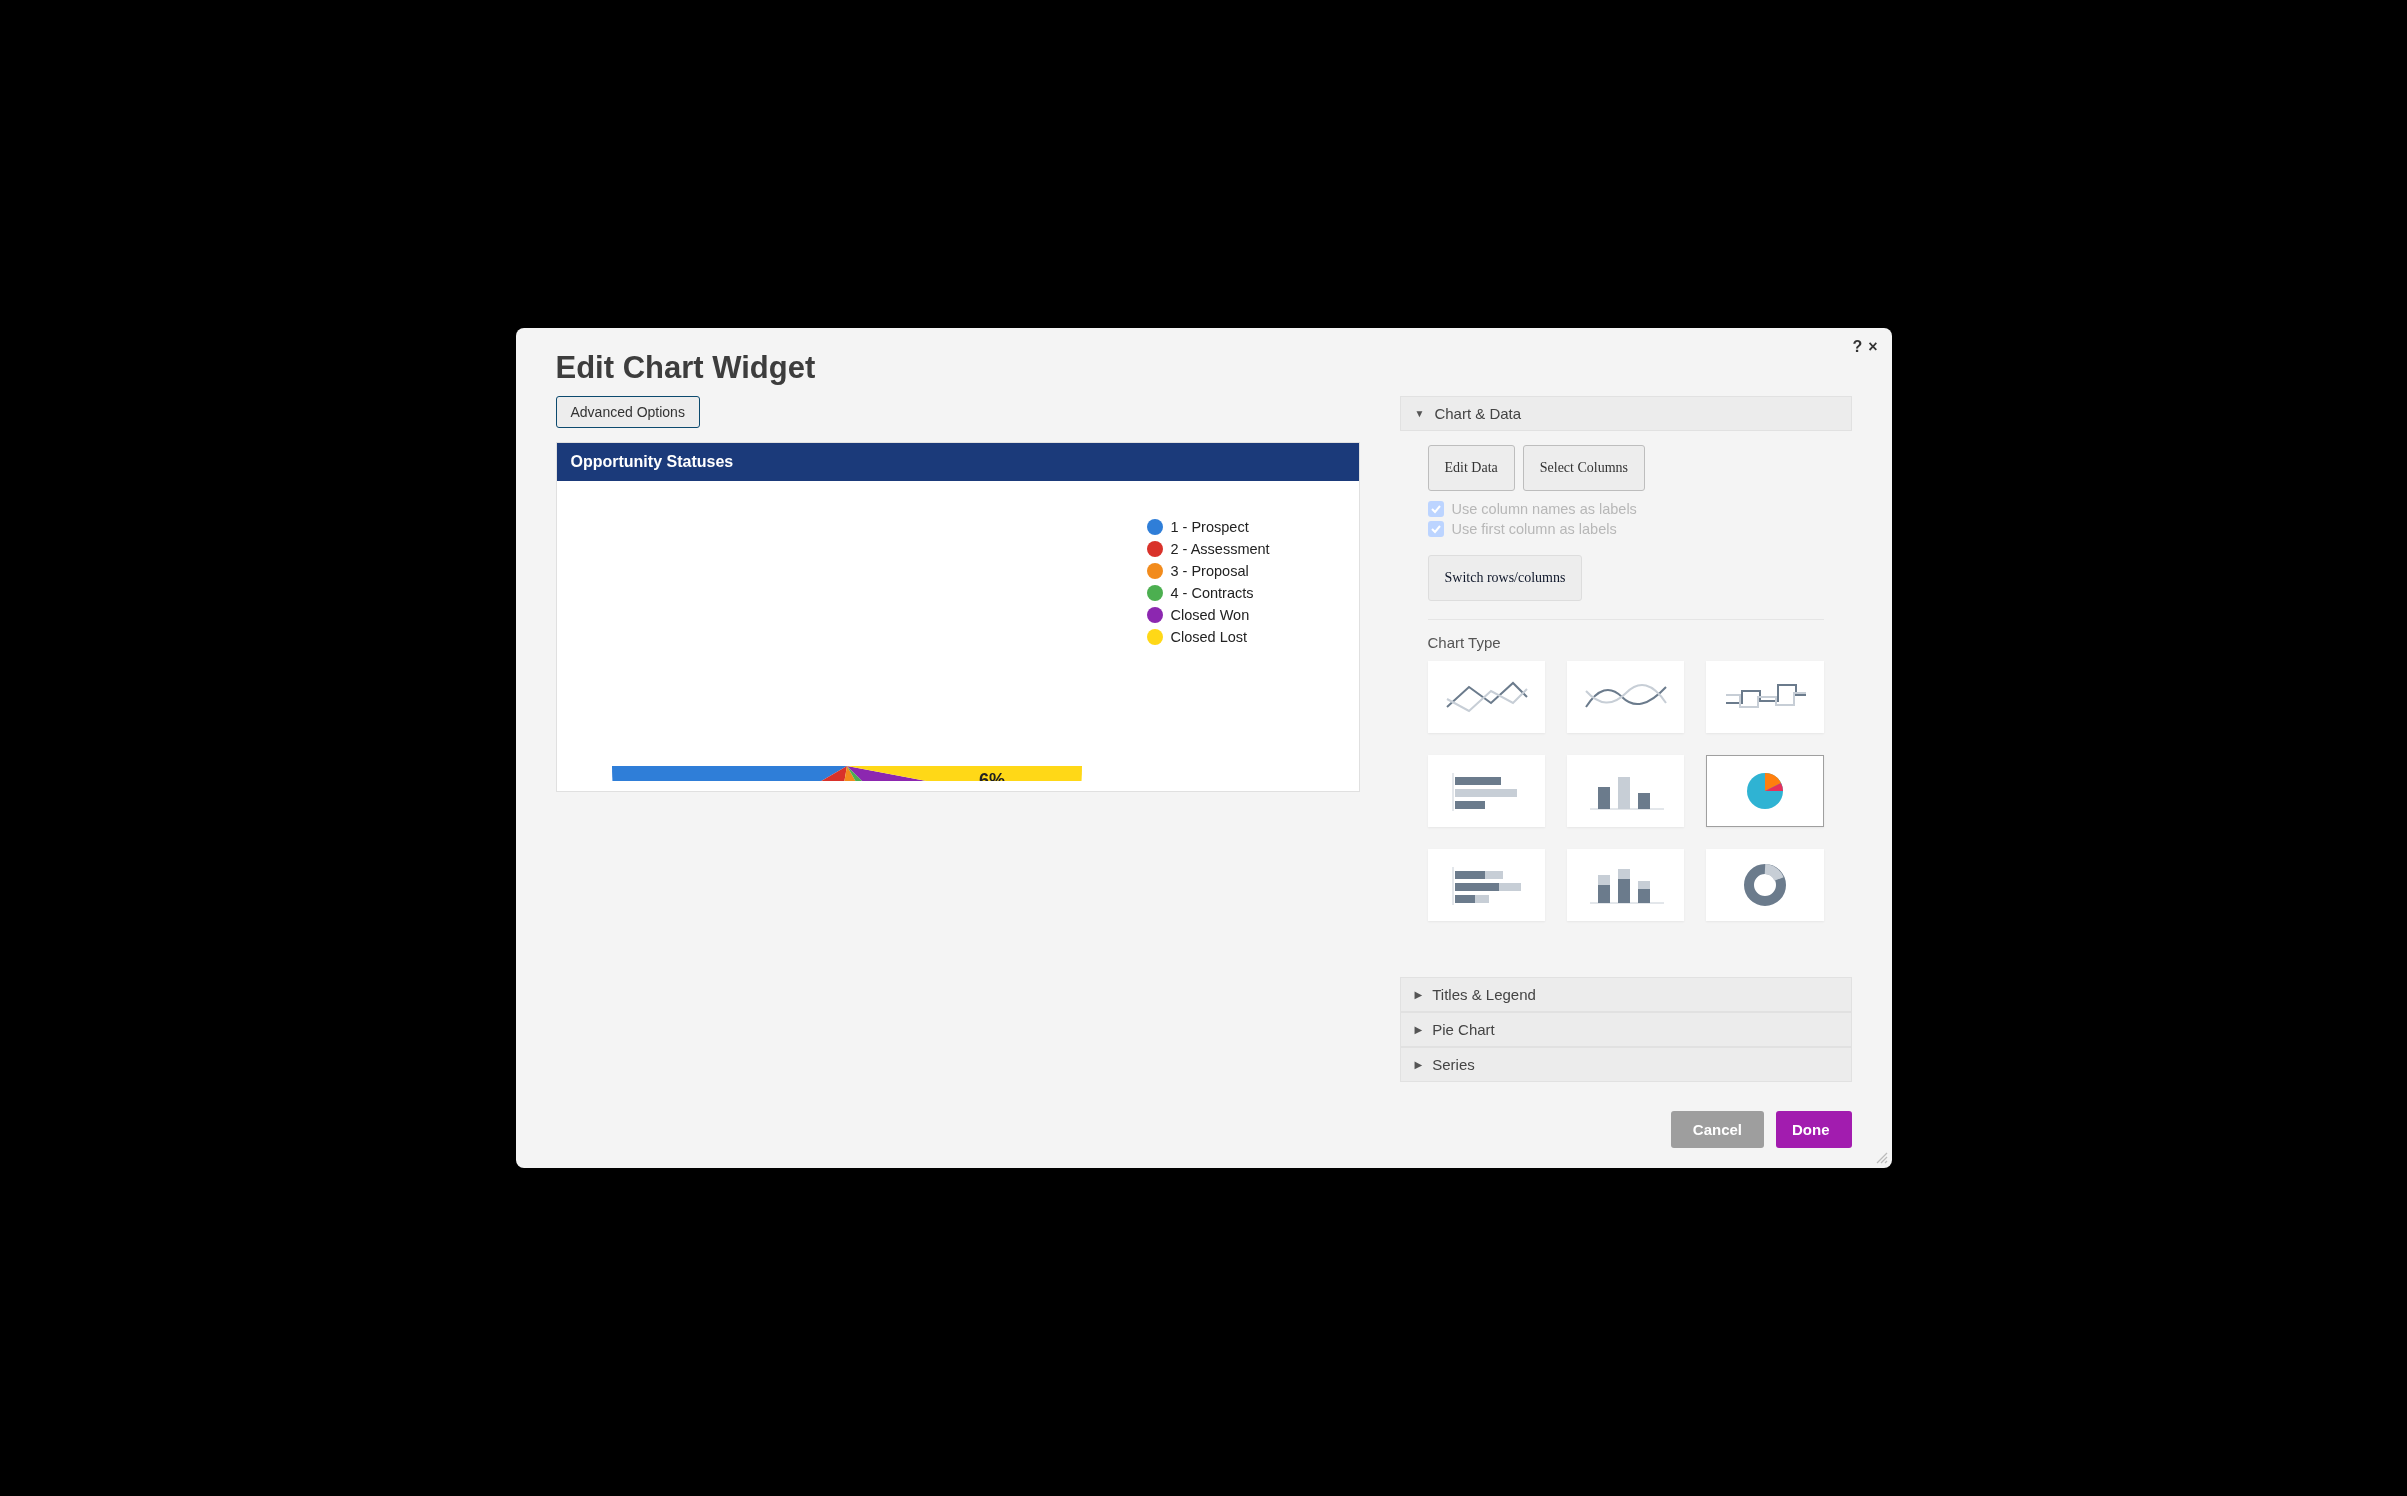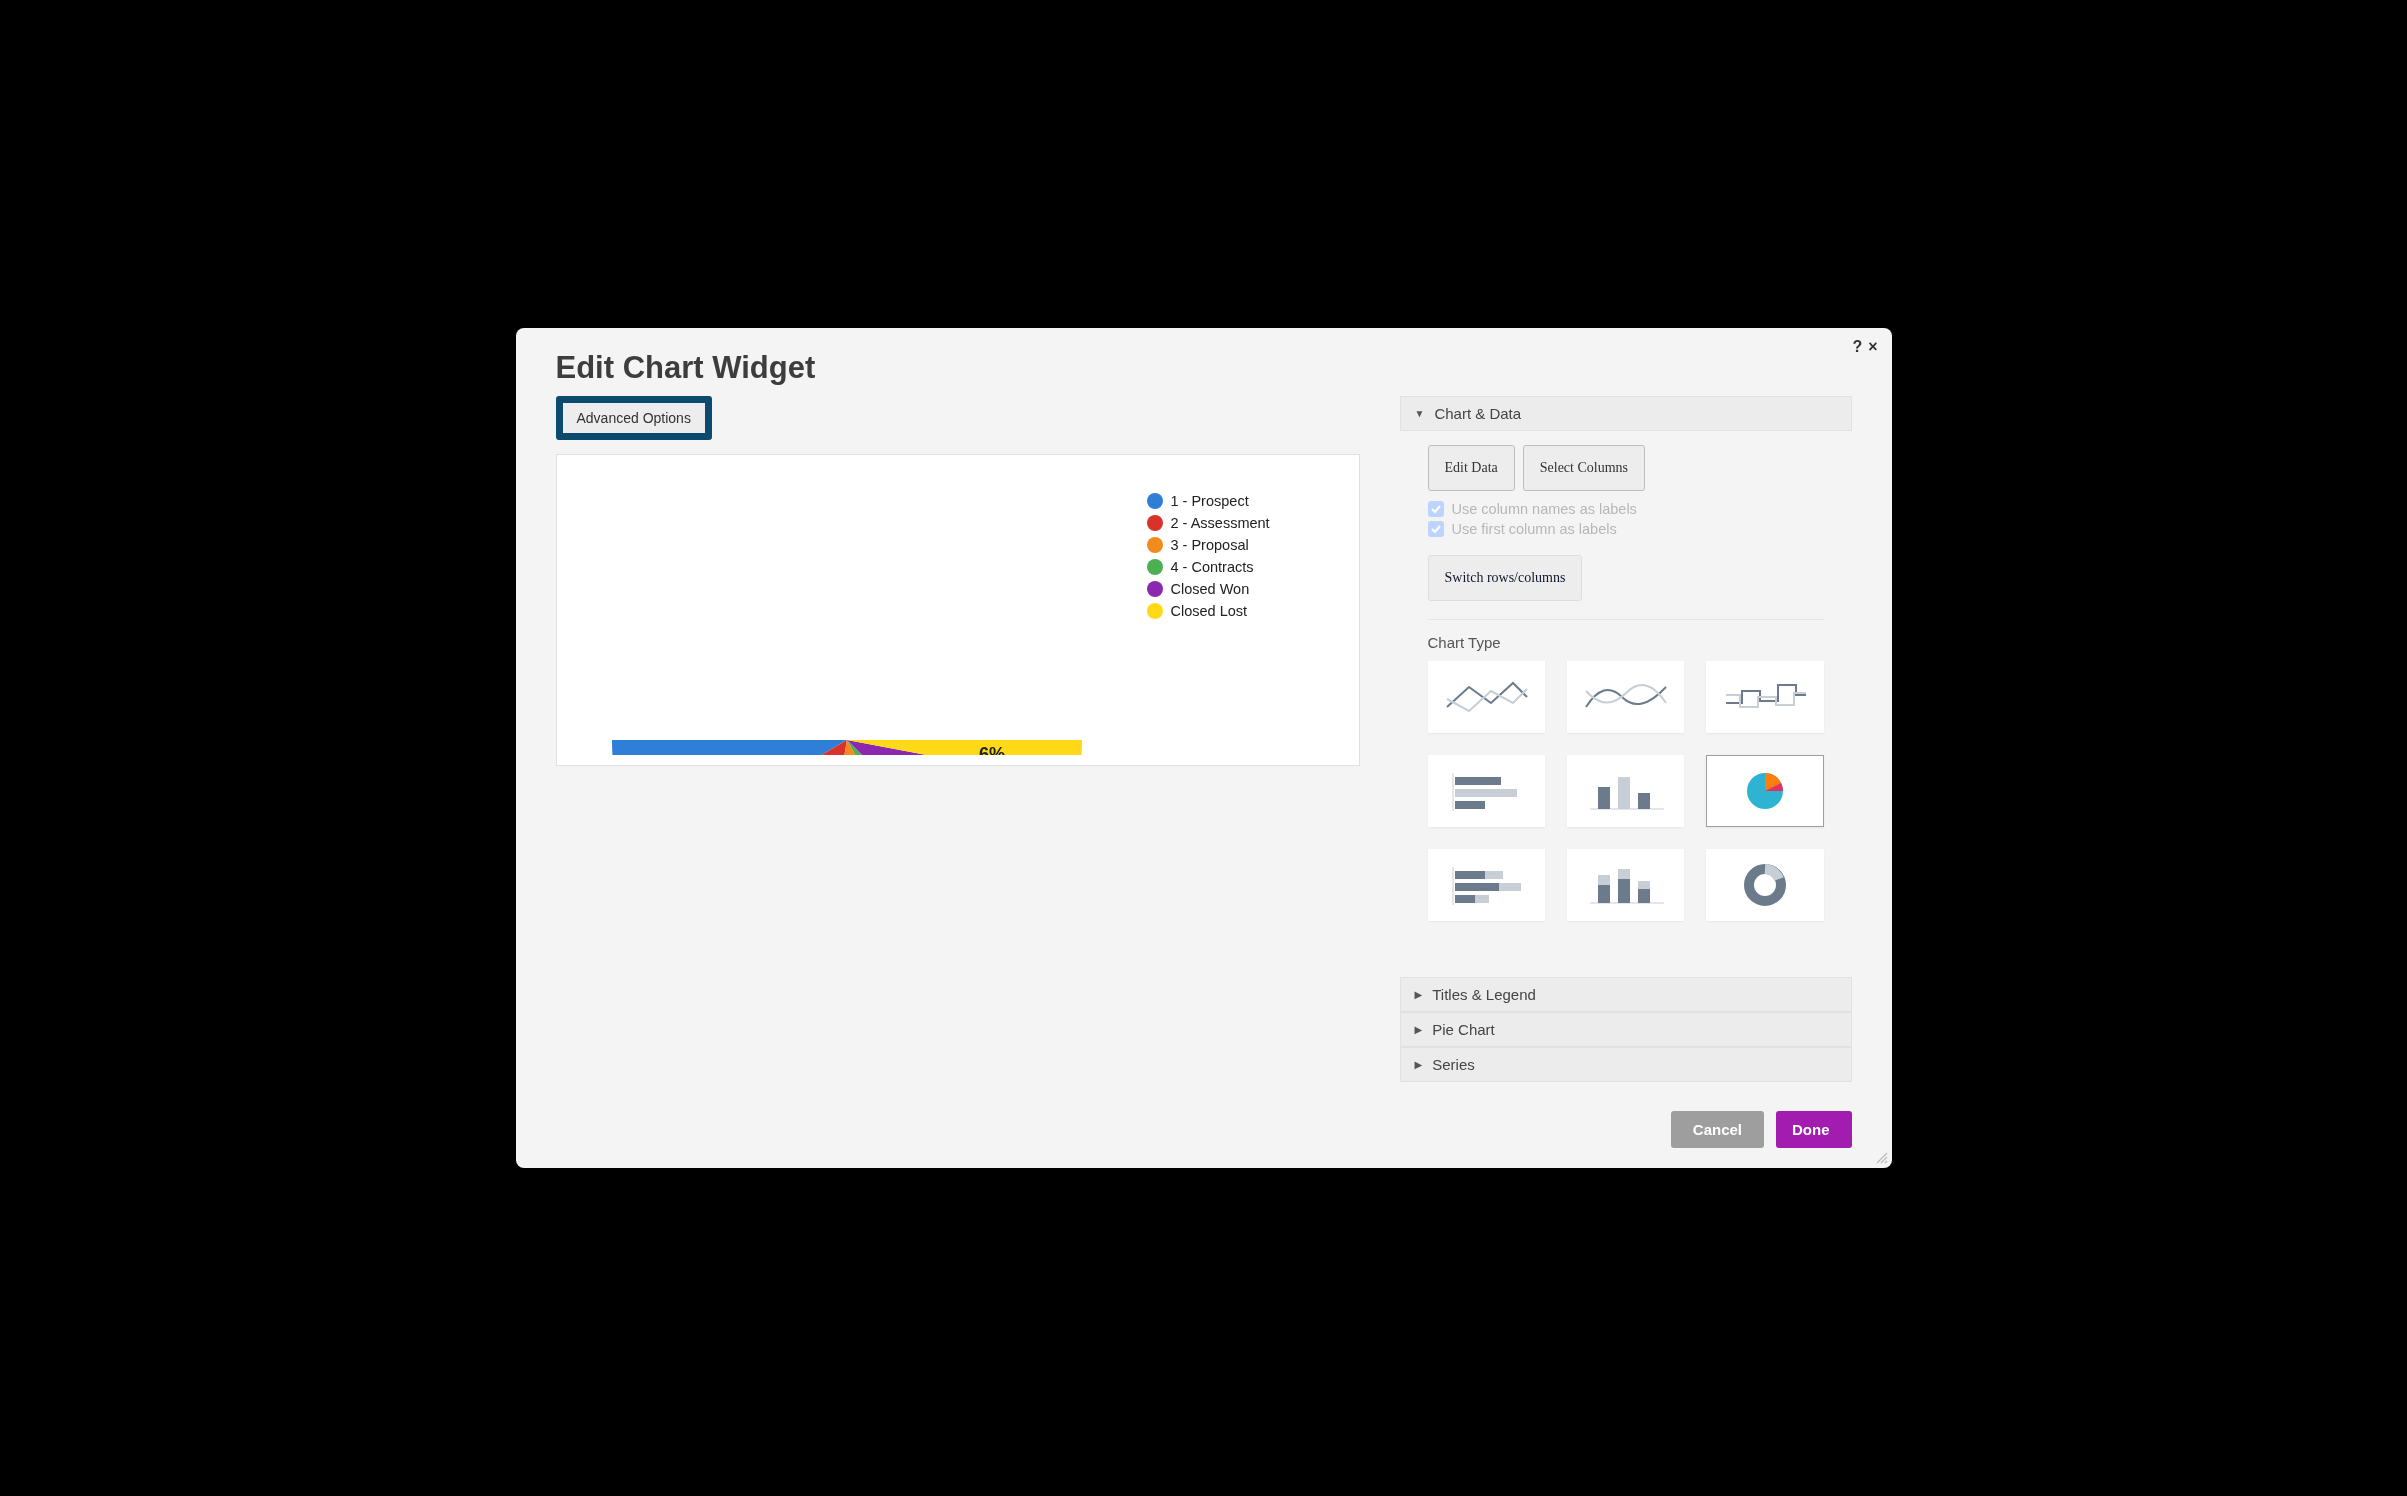--- a/index.html
+++ b/index.html
@@ -45,21 +45,21 @@
   display: flex;
   padding: 0 40px 0 40px;
   gap: 40px;
   overflow: hidden;
 }
 .left-col { flex: 1; }
 .right-col { width: 452px; }
 .adv-btn {
   display: inline-block;
   background: #ededed;
-  border: 7px solid #0c4a6e;
+  border: 1px solid #0c4a6e;
   border-radius: 3px;
   padding: 7px 14px;
   font-size: 14px;
   color: #333;
   cursor: pointer;
   margin-bottom: 14px;
 }
 .chart-card {
   border: 1px solid #e0e0e0;
   background: #fff;
@@ -168,20 +168,21 @@
   </div>
 
   <div class="modal-header">
     <div class="modal-title">Edit Chart Widget</div>
   </div>
 
   <div class="modal-body">
     <div class="left-col">
       <button class="adv-btn">Advanced Options</button>
       <div class="chart-card">
+        <div class="chart-card-head">Opportunity Statuses</div>
         <div class="chart-area">
           <svg class="chart-svg" id="half-pie" width="540" height="280" viewBox="0 0 540 280">
               <path d="M 270 265 L 35 264.99999999999994 A 235 235 0 0 0 67.09589934928405 383.55347291043034 Z" fill="#2f7ed8"></path>
               <text x="129.36282669901644" y="309.0746042121138" class="slice-label">17%</text>
               <path d="M 270 265 L 67.09589934928405 383.55347291043034 A 235 235 0 0 0 229.9927644052363 496.5694735928401 Z" fill="#d9322a"></path>
               <text x="186.94629997825177" y="390.71037094879233" class="slice-label">28%</text>
               <path d="M 270 265 L 229.9927644052363 496.5694735928401 A 235 235 0 0 0 385.3836090287307 469.7232834034884 Z" fill="#f28b1c"></path>
               <text x="294.8044860687534" y="414.57307362756086" class="slice-label">22%</text>
               <path d="M 270 265 L 385.3836090287307 469.7232834034884 A 235 235 0 0 0 437.457231574664 429.87290739642265 Z" fill="#4caf50"></path>
               <text x="358.54665483883343" y="386.70643852808064" class="slice-label">9%</text>

